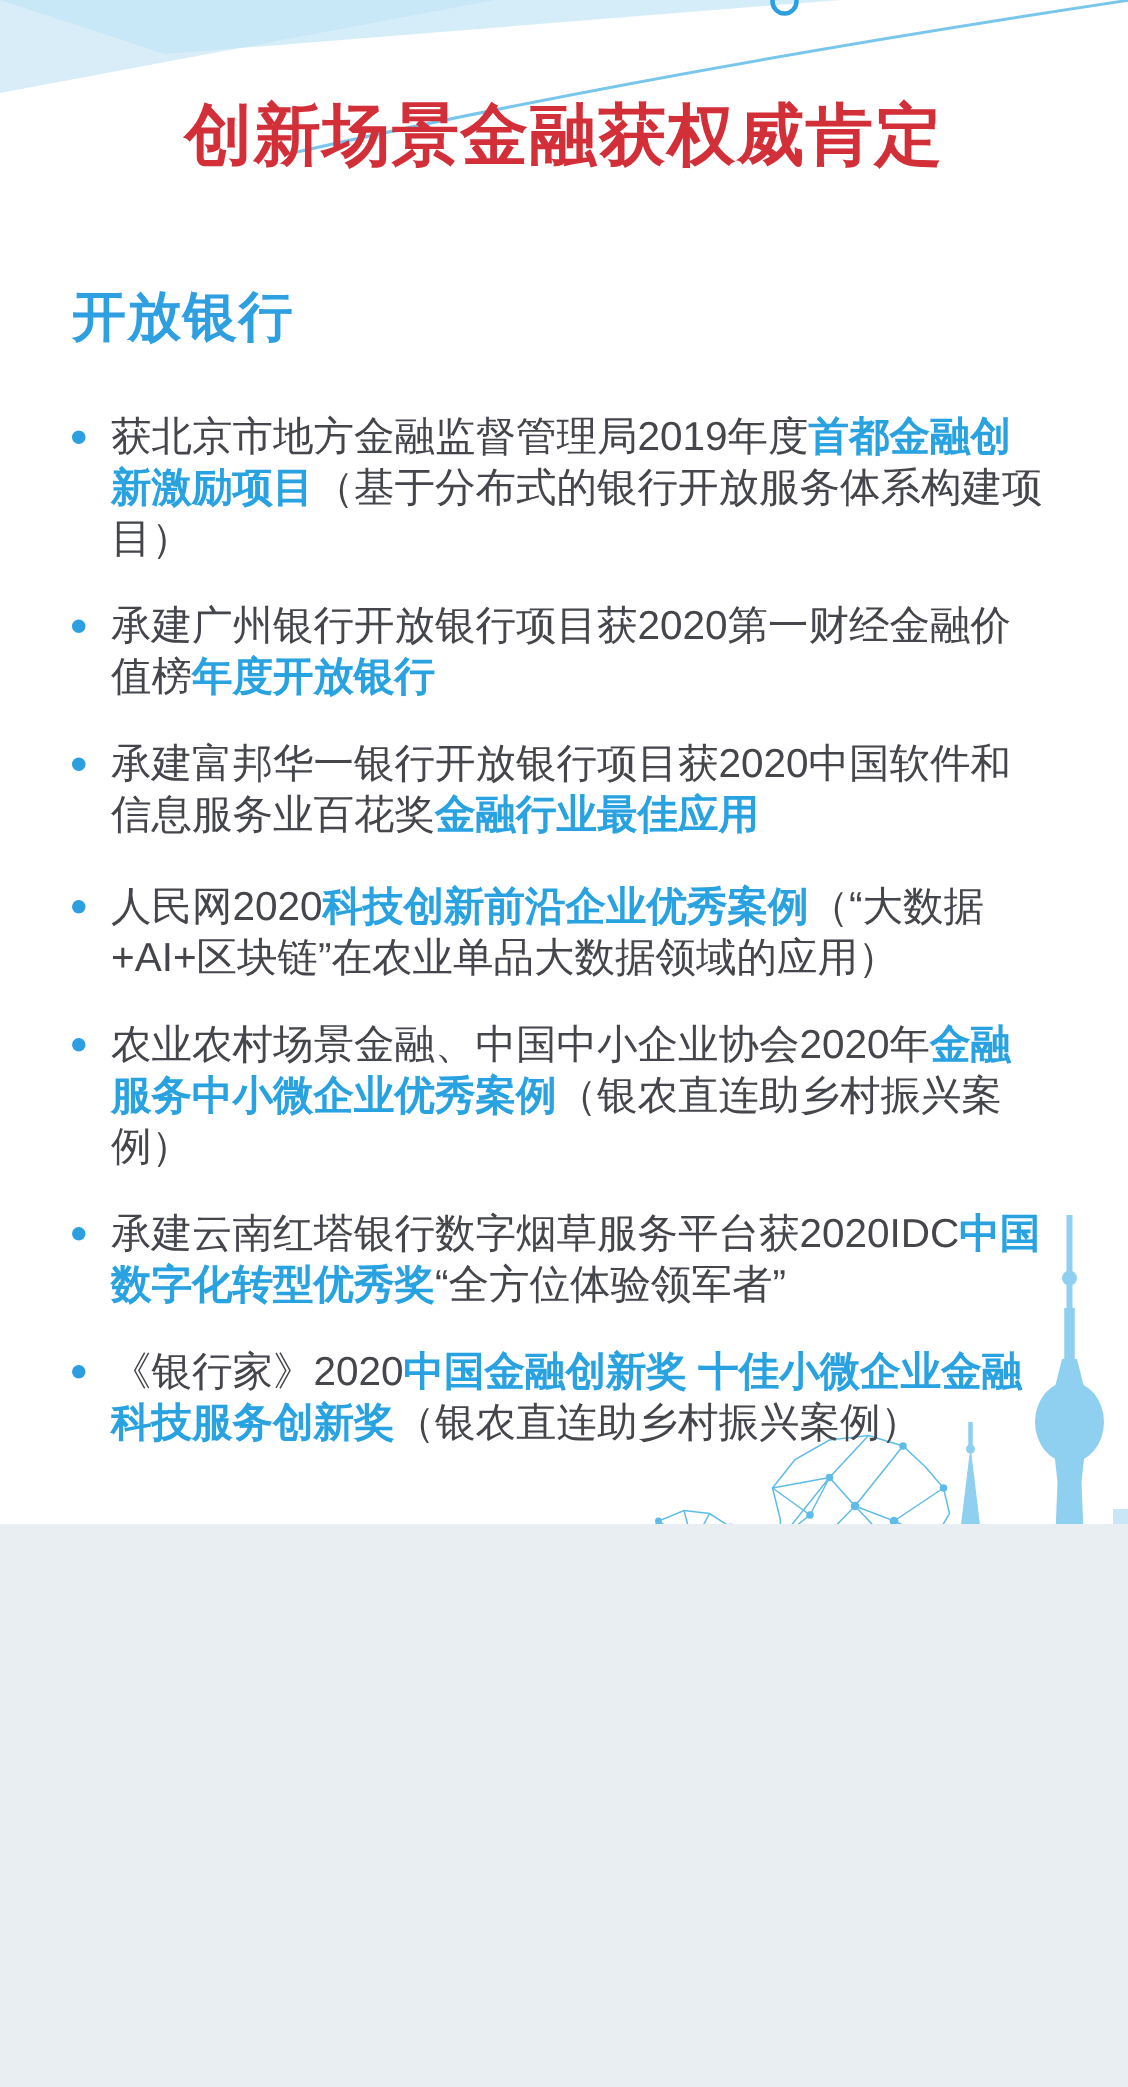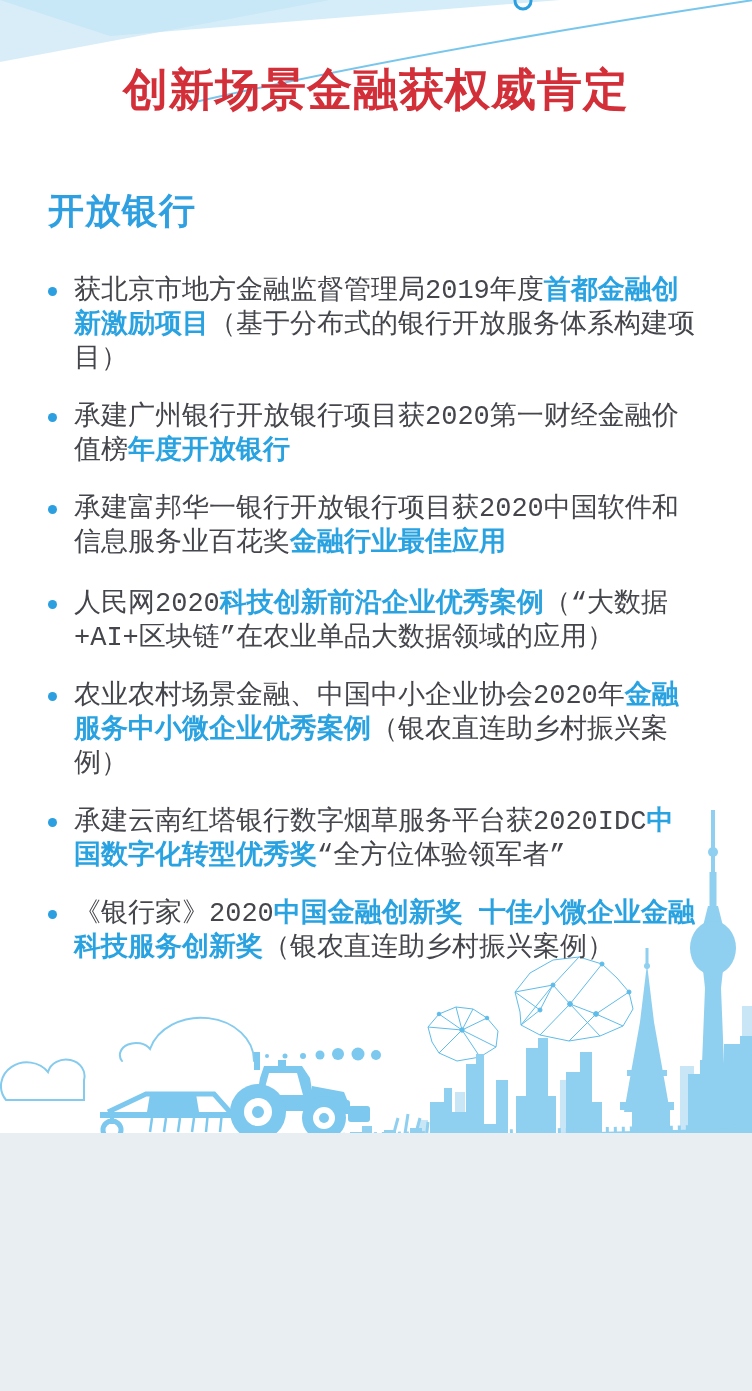--- a/index.html
+++ b/index.html
@@ -1,19 +1,19 @@
 <!DOCTYPE html>
 <html><head>
 <meta charset="utf-8">
 <style>
   html,body{margin:0;padding:0;background:#e9eef2;}
   .canvas{
-    position:relative;width:752px;height:1133px;margin:0 auto;
+    position:relative;width:752px;height:1016px;margin:0 auto;
     background:#ffffff;overflow:hidden;
-    font-family:Liberation Mono, monospace;
+    font-family:Liberation Sans, sans-serif;
   }
   .decor{position:absolute;left:0;top:0;width:752px;height:1391px;display:block;}
   .page-title{
     position:absolute;top:60px;left:0;right:0;margin:0;
     text-align:center;font-size:45px;font-weight:800;color:#D22F39;
     letter-spacing:1px;z-index:3;
   }
   .content{position:absolute;top:148px;left:48px;width:648px;z-index:3;margin-top:39px;}
   .section-heading{
     margin:0 0 38px 0;font-size:36px;font-weight:800;color:#2E9FE0;

